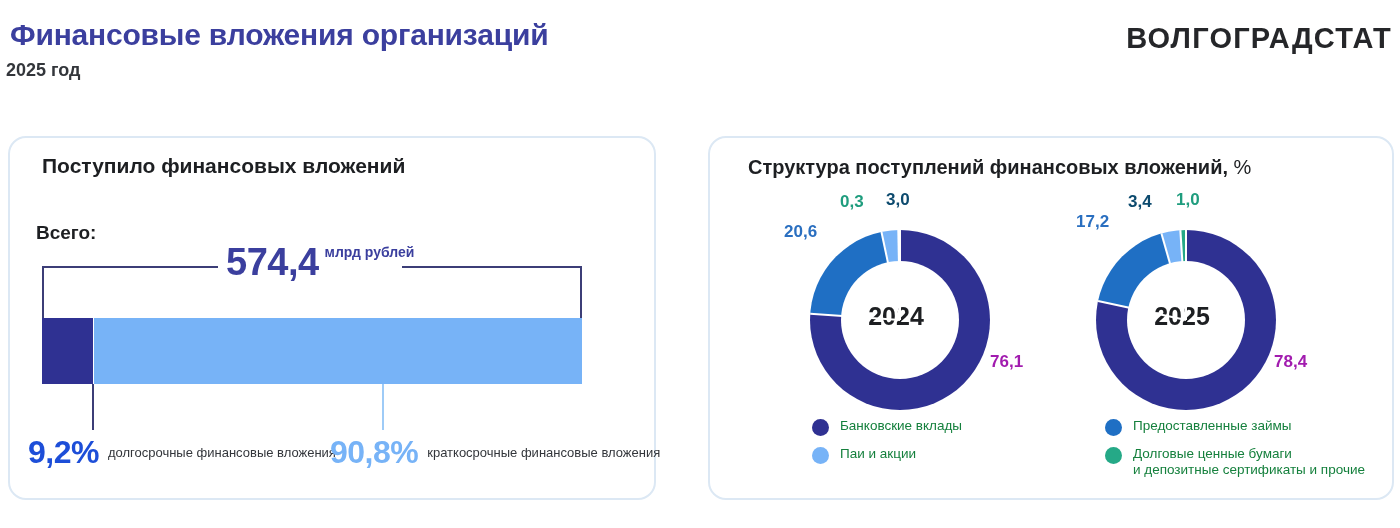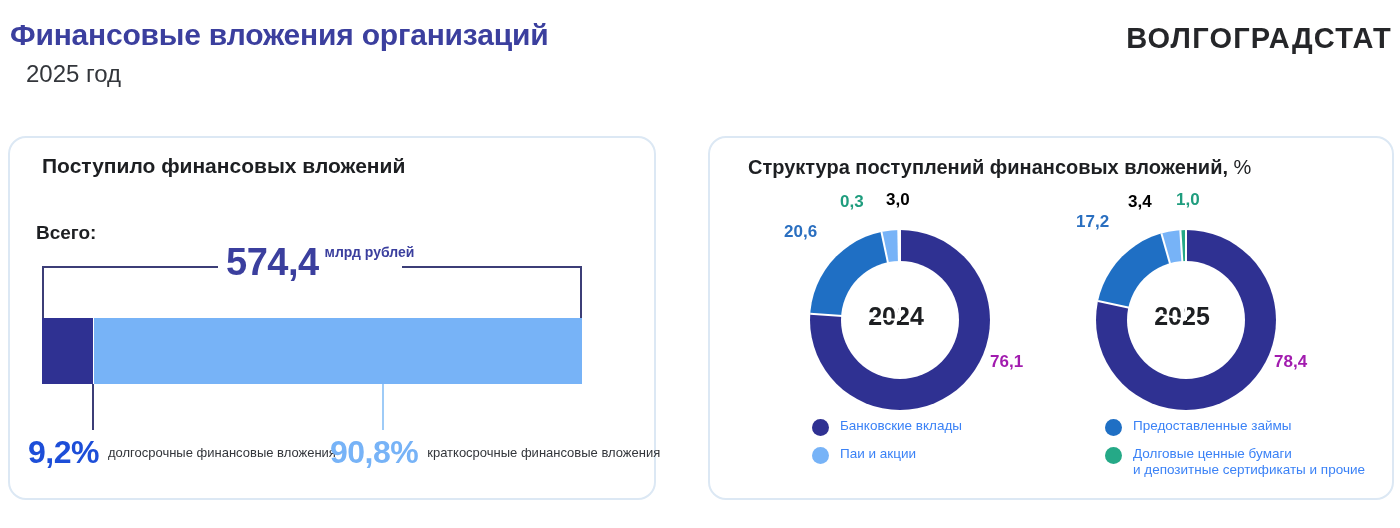--- a/index.html
+++ b/index.html
@@ -15,22 +15,22 @@
   .page{position:relative;width:1400px;height:528px;}
 
   
   .hdr-title{
     position:absolute;left:10px;top:18px;
     font-size:30px;font-weight:bold;
     color:#3b3f9e;letter-spacing:-0.2px;
     white-space:nowrap;
   }
   .hdr-sub{
-    position:absolute;left:26px;top:60px;
-    font-size:24px;font-weight:normal;color:#33363b;
+    position:absolute;left:6px;top:60px;
+    font-size:18px;font-weight:bold;color:#33363b;
   }
   .brand{
     position:absolute;right:8px;top:22px;
     font-size:29px;font-weight:bold;color:#252629;
     letter-spacing:1.2px;white-space:nowrap;margin-left:36px;
   }
 
   
   .card{
     position:absolute;
@@ -124,35 +124,35 @@
   #l24-mblue{left:784px;top:222px;}
   #l24-dblue{left:990px;top:352px;}
   
   #l25-lblue{left:1128px;top:192px;}
   #l25-green{left:1176px;top:190px;}
   #l25-mblue{left:1076px;top:212px;}
   #l25-dblue{left:1274px;top:352px;}
 
   .c-dark{color:#a21caf;}
   .c-mid{color:#2a6fc0;}
-  .c-light{color:#000000;}
+  .c-light{color:#0c4a6e;}
   .c-green{color:#1f9d7e;}
 
   
   .legend{position:absolute;display:flex;align-items:flex-start;}
   #lg-1{left:812px;top:418px;}
   #lg-2{left:812px;top:446px;}
   #lg-3{left:1105px;top:418px;}
   #lg-4{left:1105px;top:446px;}
   .dot{
     width:17px;height:17px;border-radius:50%;
     flex:0 0 17px;margin-top:1px;
   }
   .lg-txt{
-    font-size:13.5px;color:#3b82f6;line-height:16px;
+    font-size:13.5px;color:#15803d;line-height:16px;
     margin-left:11px;white-space:pre-line;
   }
   .bg-dark{background:#2f3192;}
   .bg-mid{background:#1f6fc4;}
   .bg-light{background:#77b3f7;}
   .bg-green{background:#25a987;}
 </style>
 </head>
 <body>
 

